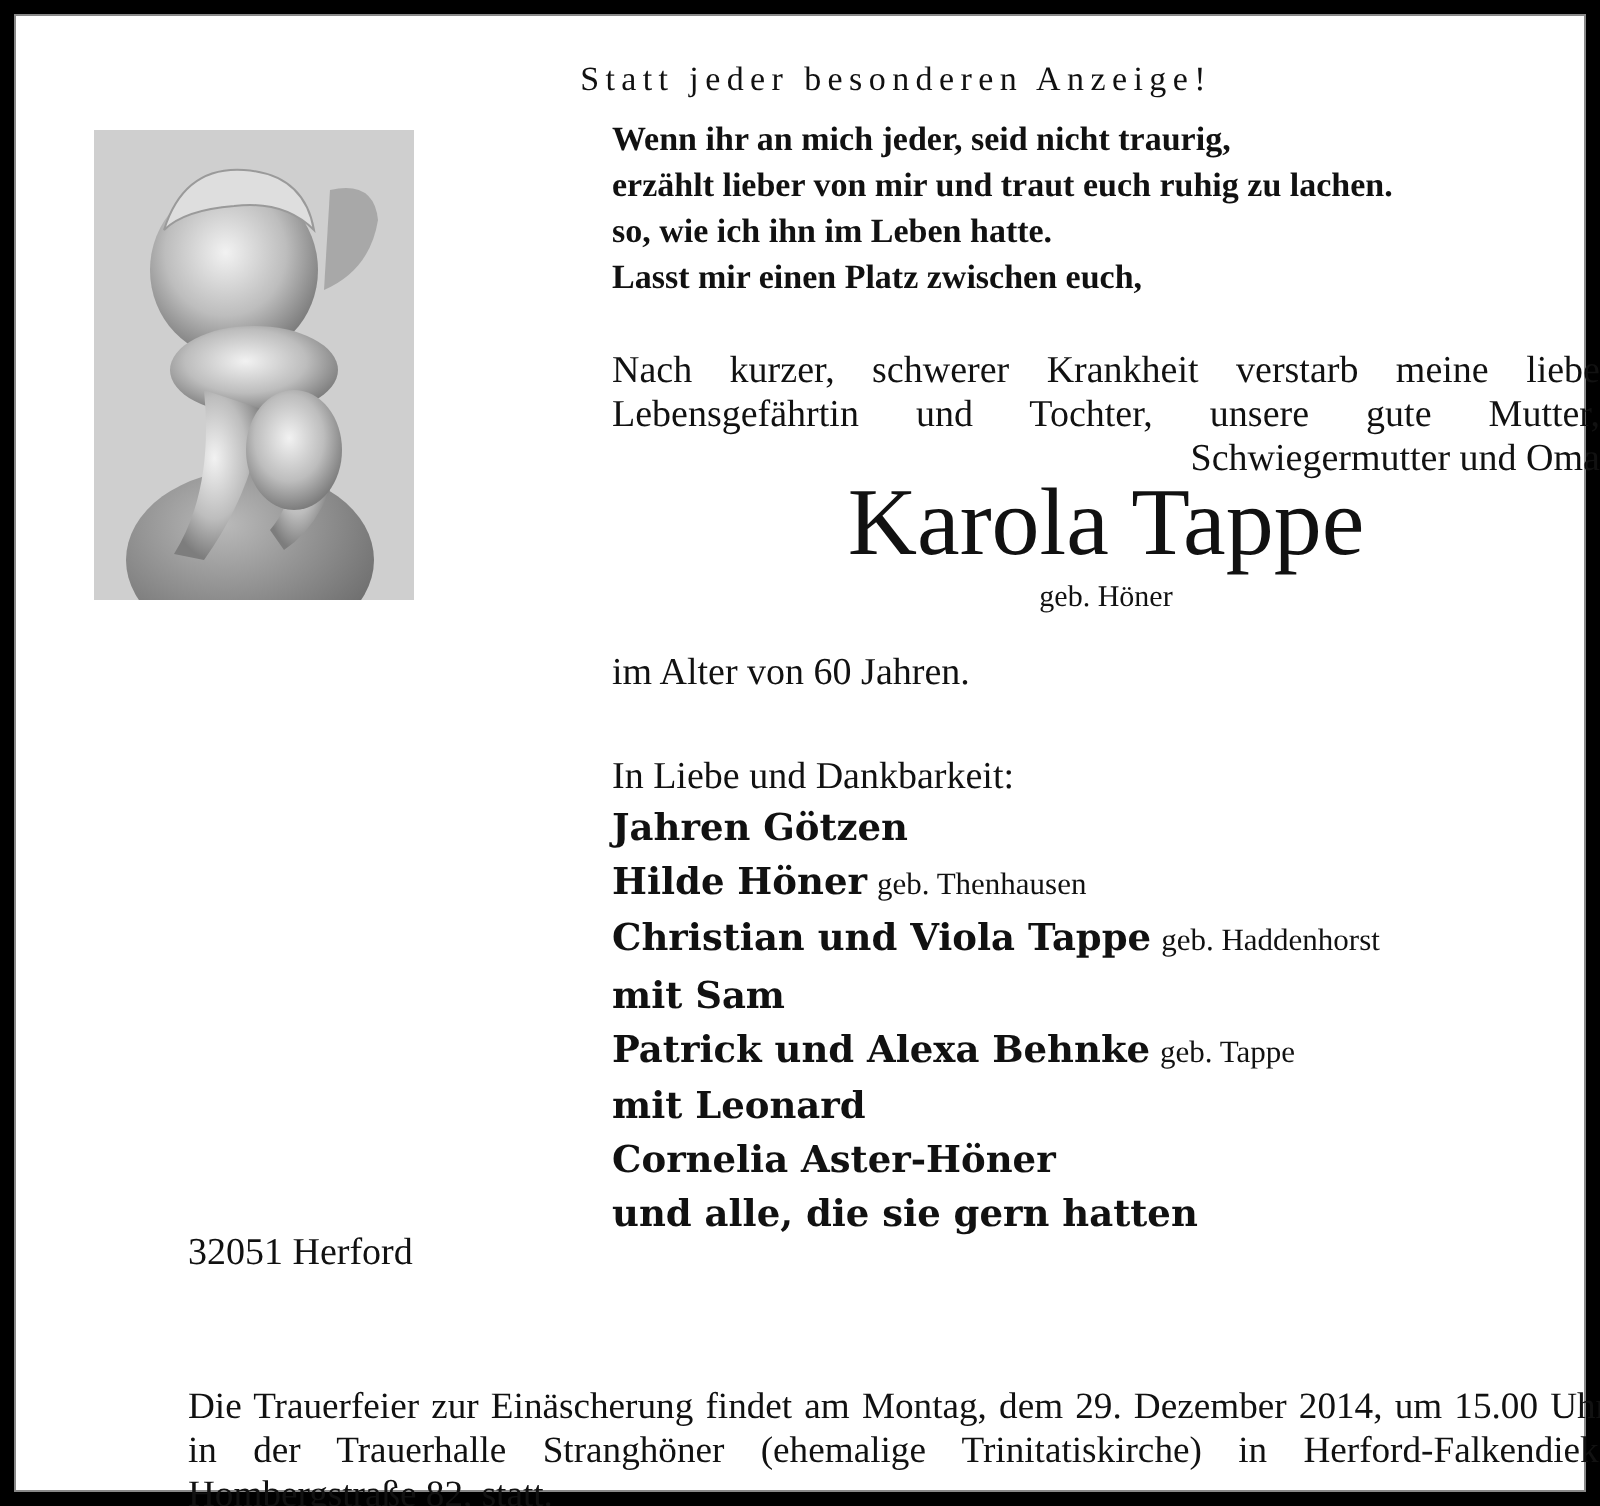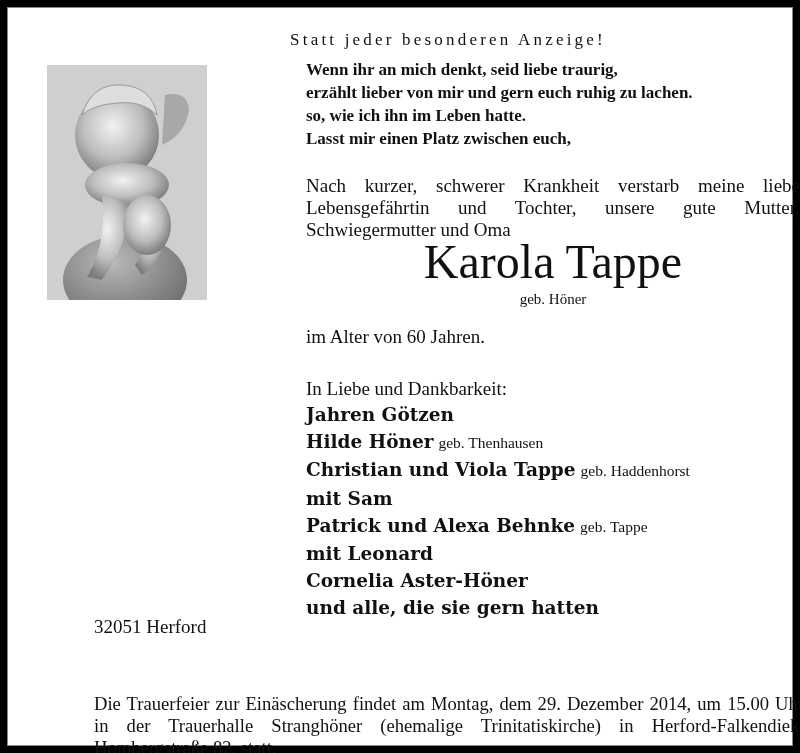--- a/index.html
+++ b/index.html
@@ -25,21 +25,21 @@
     overflow: hidden;
   }
   .poem {
     left: 251px; top: 50px; font-weight: bold; font-size: 17px; line-height: 23px;
     font-family: "Liberation Serif", serif;
   }
   .intro {
     left: 251px; top: 147px; width: 494px; font-size: 19px; line-height: 22px;
     white-space: normal; text-align: justify; margin-top: 20px;
   }
-  .intro .last { text-align: left; }
+  .intro .last { text-align: right; }
   .name {
     left: 251px; width: 494px; top: 228px; text-align: center;
     font-size: 48px; line-height: 52px;
   }
   .maiden {
     left: 251px; width: 494px; top: 283px; text-align: center; font-size: 15px;
   }
   .age { left: 251px; top: 318px; font-size: 19px; }
   .love { left: 251px; top: 370px; font-size: 19px; }
   .family {
@@ -79,22 +79,22 @@
       <ellipse cx="70" cy="70" rx="42" ry="44" fill="url(#stone)"></ellipse>
       <path d="M35 50 Q45 18 75 20 Q105 22 110 50 Q95 35 70 38 Q45 40 35 50 Z" fill="#dedede" stroke="#9a9a9a" stroke-width="1"></path>
       <ellipse cx="80" cy="120" rx="42" ry="22" fill="url(#stone)"></ellipse>
       <path d="M55 130 Q60 180 40 212 L55 215 Q80 180 85 140 Z" fill="url(#stone)"></path>
       <path d="M90 135 Q120 150 118 180 Q110 200 95 210 L88 200 Q105 180 95 150 Z" fill="url(#stone)"></path>
       <ellipse cx="100" cy="160" rx="24" ry="30" fill="url(#stone)"></ellipse>
     </svg>
   </div>
 
   <div class="abs poem">
-    <div>Wenn ihr an mich denkt, seid liebe traurig,</div>
-    <div>erzählt lieber von mir und gern euch ruhig zu lachen.</div>
+    <div>Wenn ihr an mich jeder, seid nicht traurig,</div>
+    <div>erzählt lieber von mir und traut euch ruhig zu lachen.</div>
     <div>so, wie ich ihn im Leben hatte.</div>
     <div>Lasst mir einen Platz zwischen euch,</div>
   </div>
 
   <div class="abs intro">
     <div style="text-align:justify;text-align-last:justify;">Nach kurzer, schwerer Krankheit verstarb meine liebe</div>
     <div style="text-align:justify;text-align-last:justify;">Lebensgefährtin und Tochter, unsere gute Mutter,</div>
     <div class="last">Schwiegermutter und Oma</div>
   </div>
 

